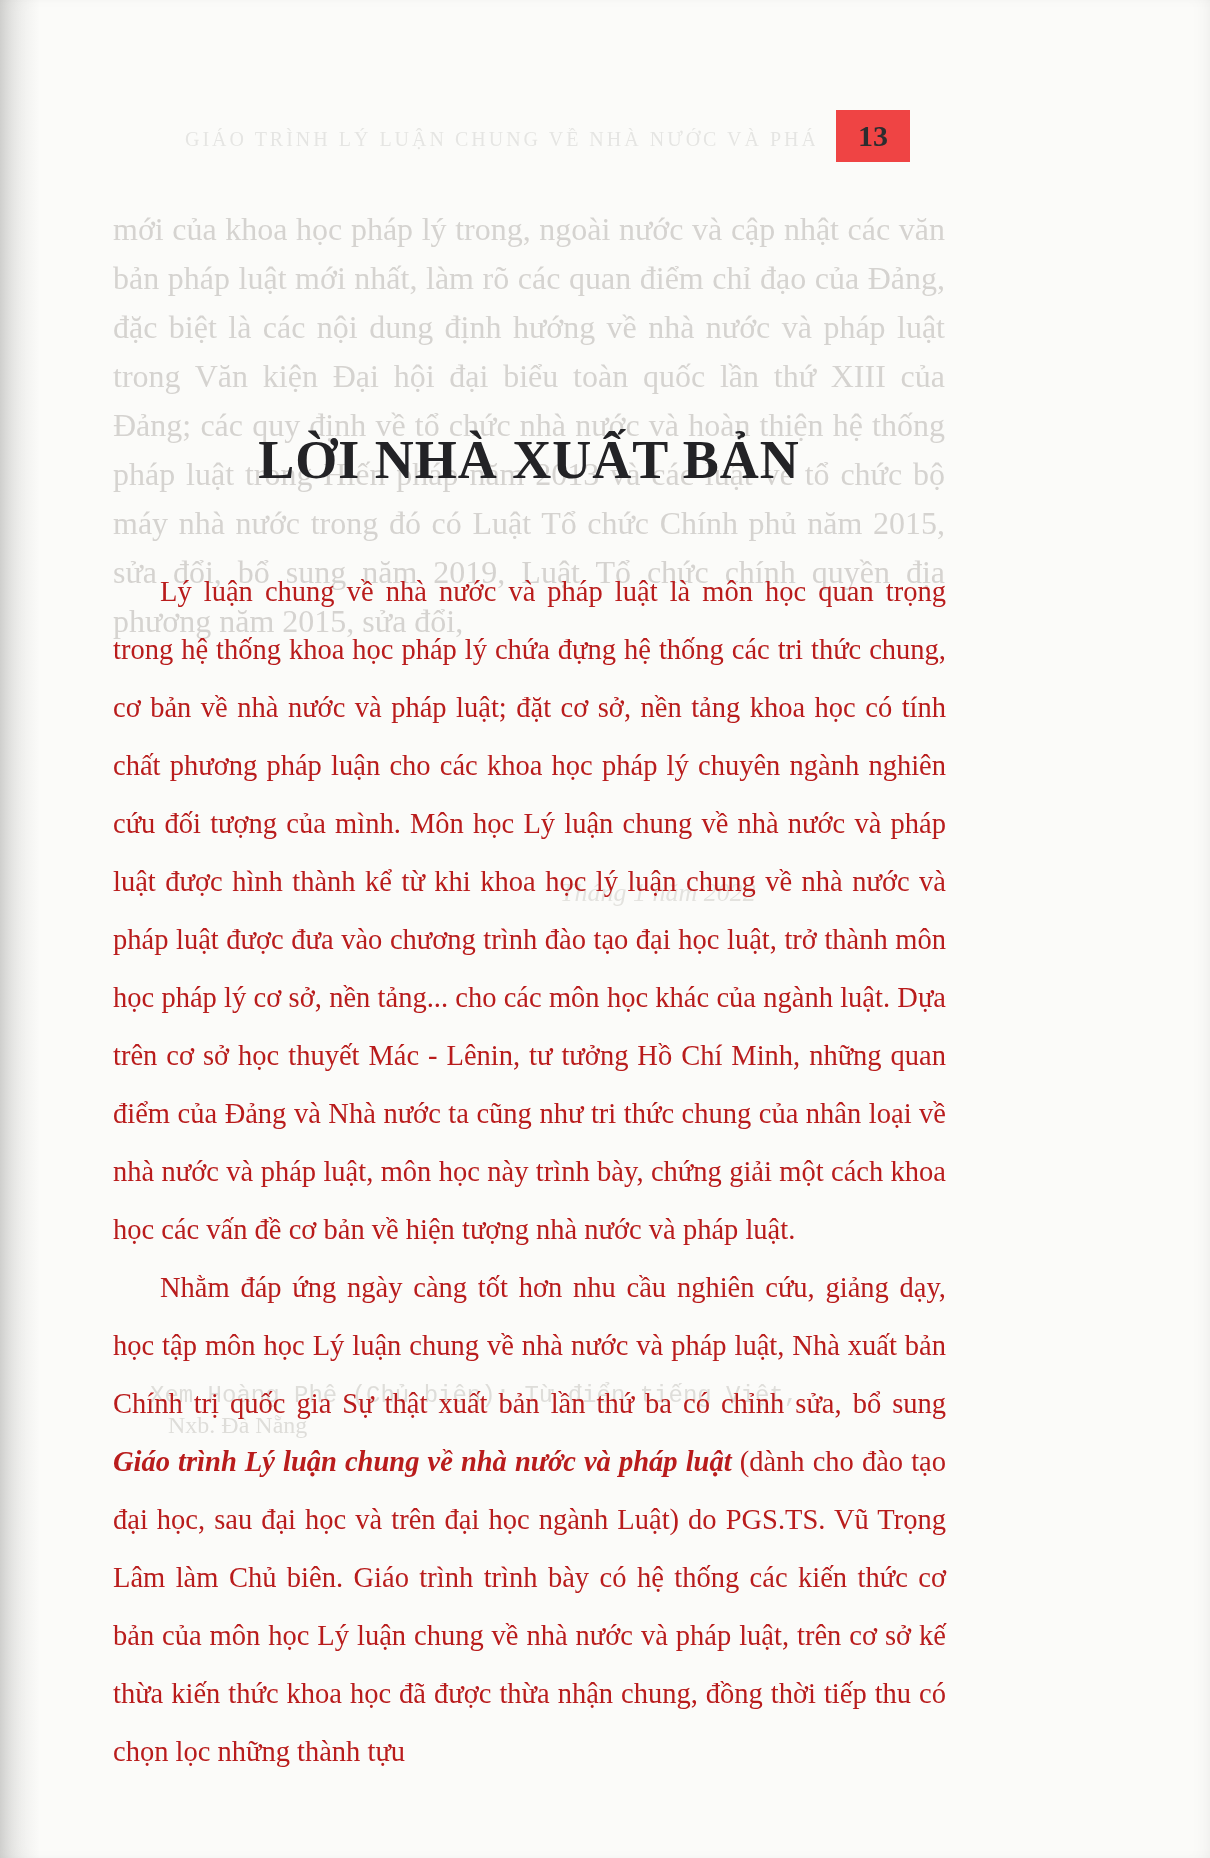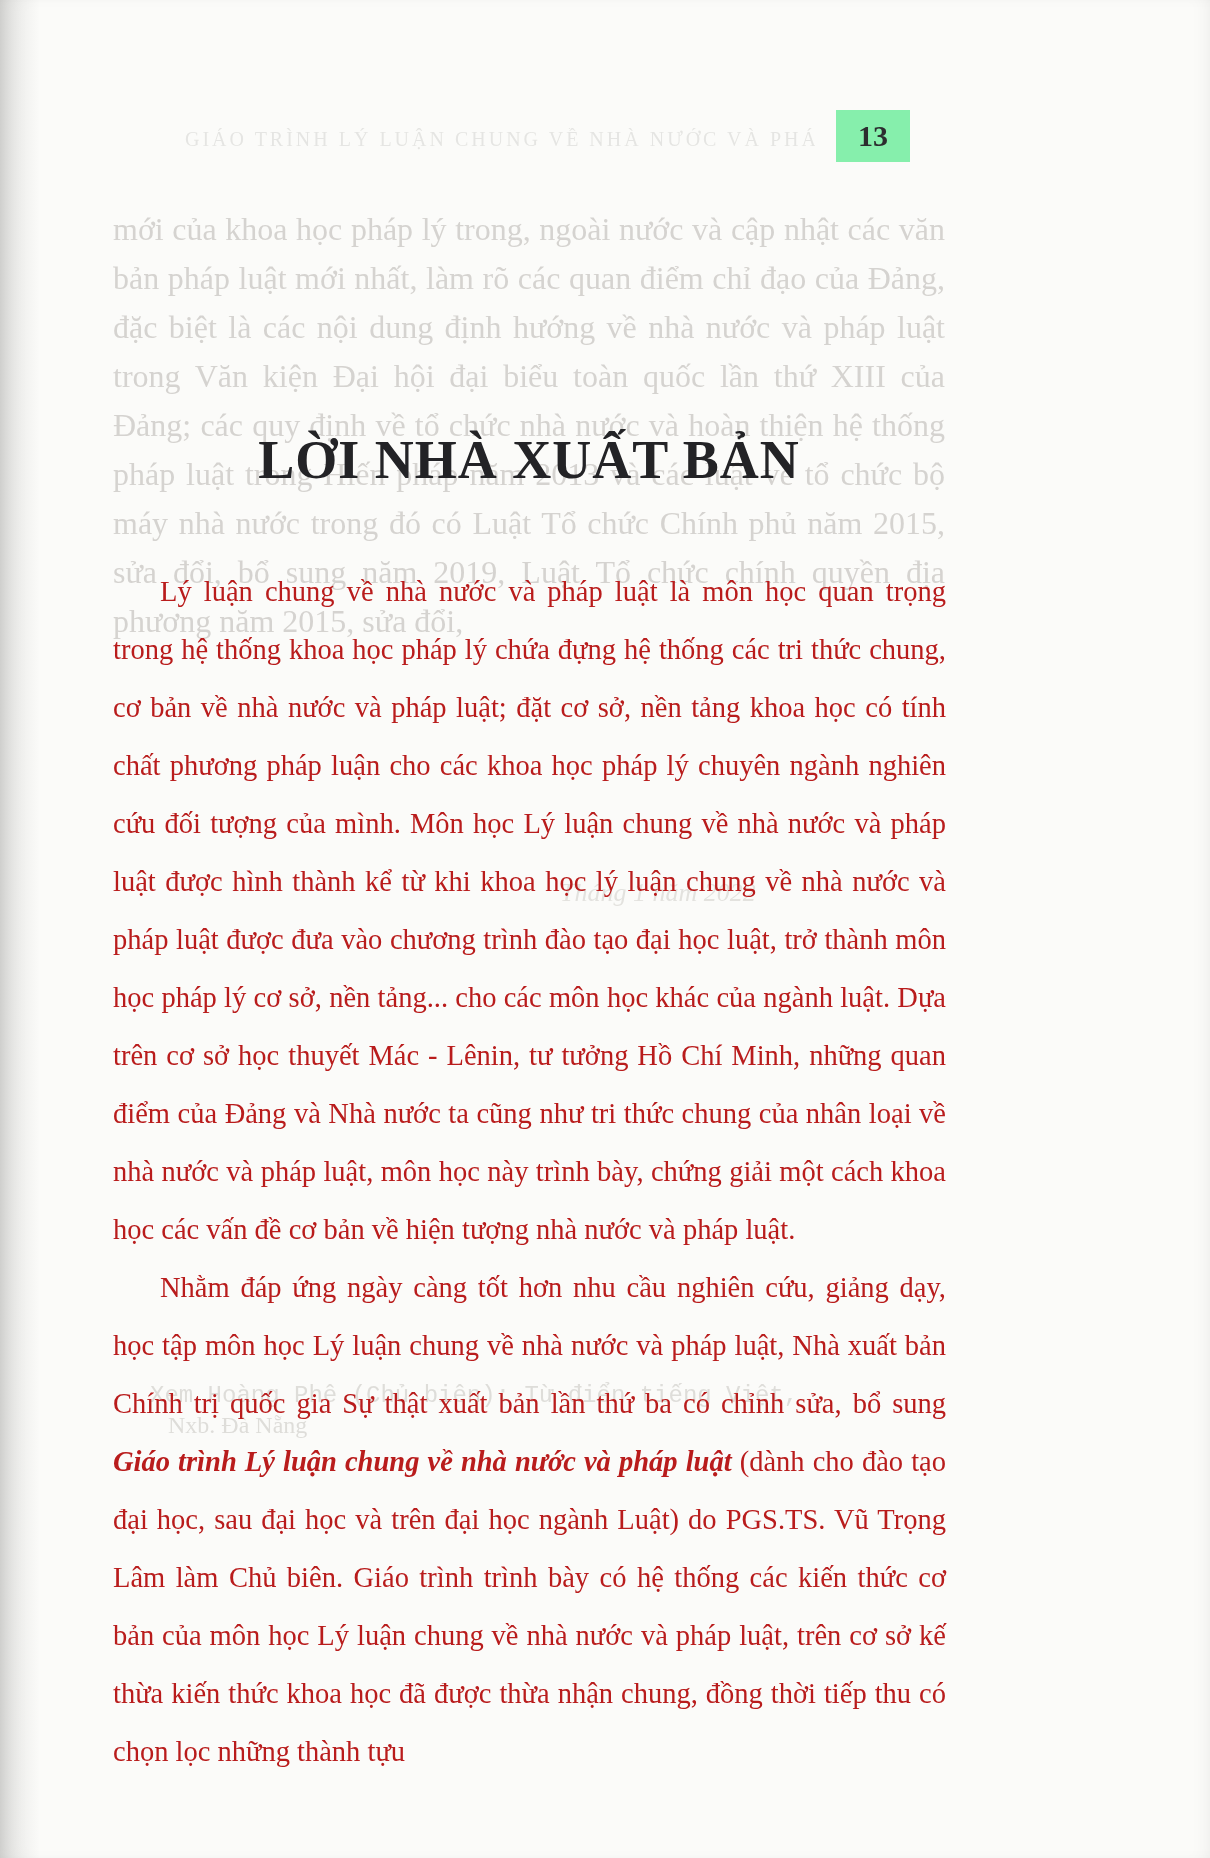--- a/index.html
+++ b/index.html
@@ -37,21 +37,21 @@
     overflow: hidden;
     filter: blur(0.5px);
   }
   
   .page-number-box {
     position: absolute;
     left: 836px;
     top: 110px;
     width: 74px;
     height: 52px;
-    background: #86efac;
+    background: #ef4444;
     display: flex;
     align-items: center;
     justify-content: center;
   }
   .page-number-box .num {
     font-size: 30px;
     font-weight: bold;
     color: #2c2d2f;
   }
   

